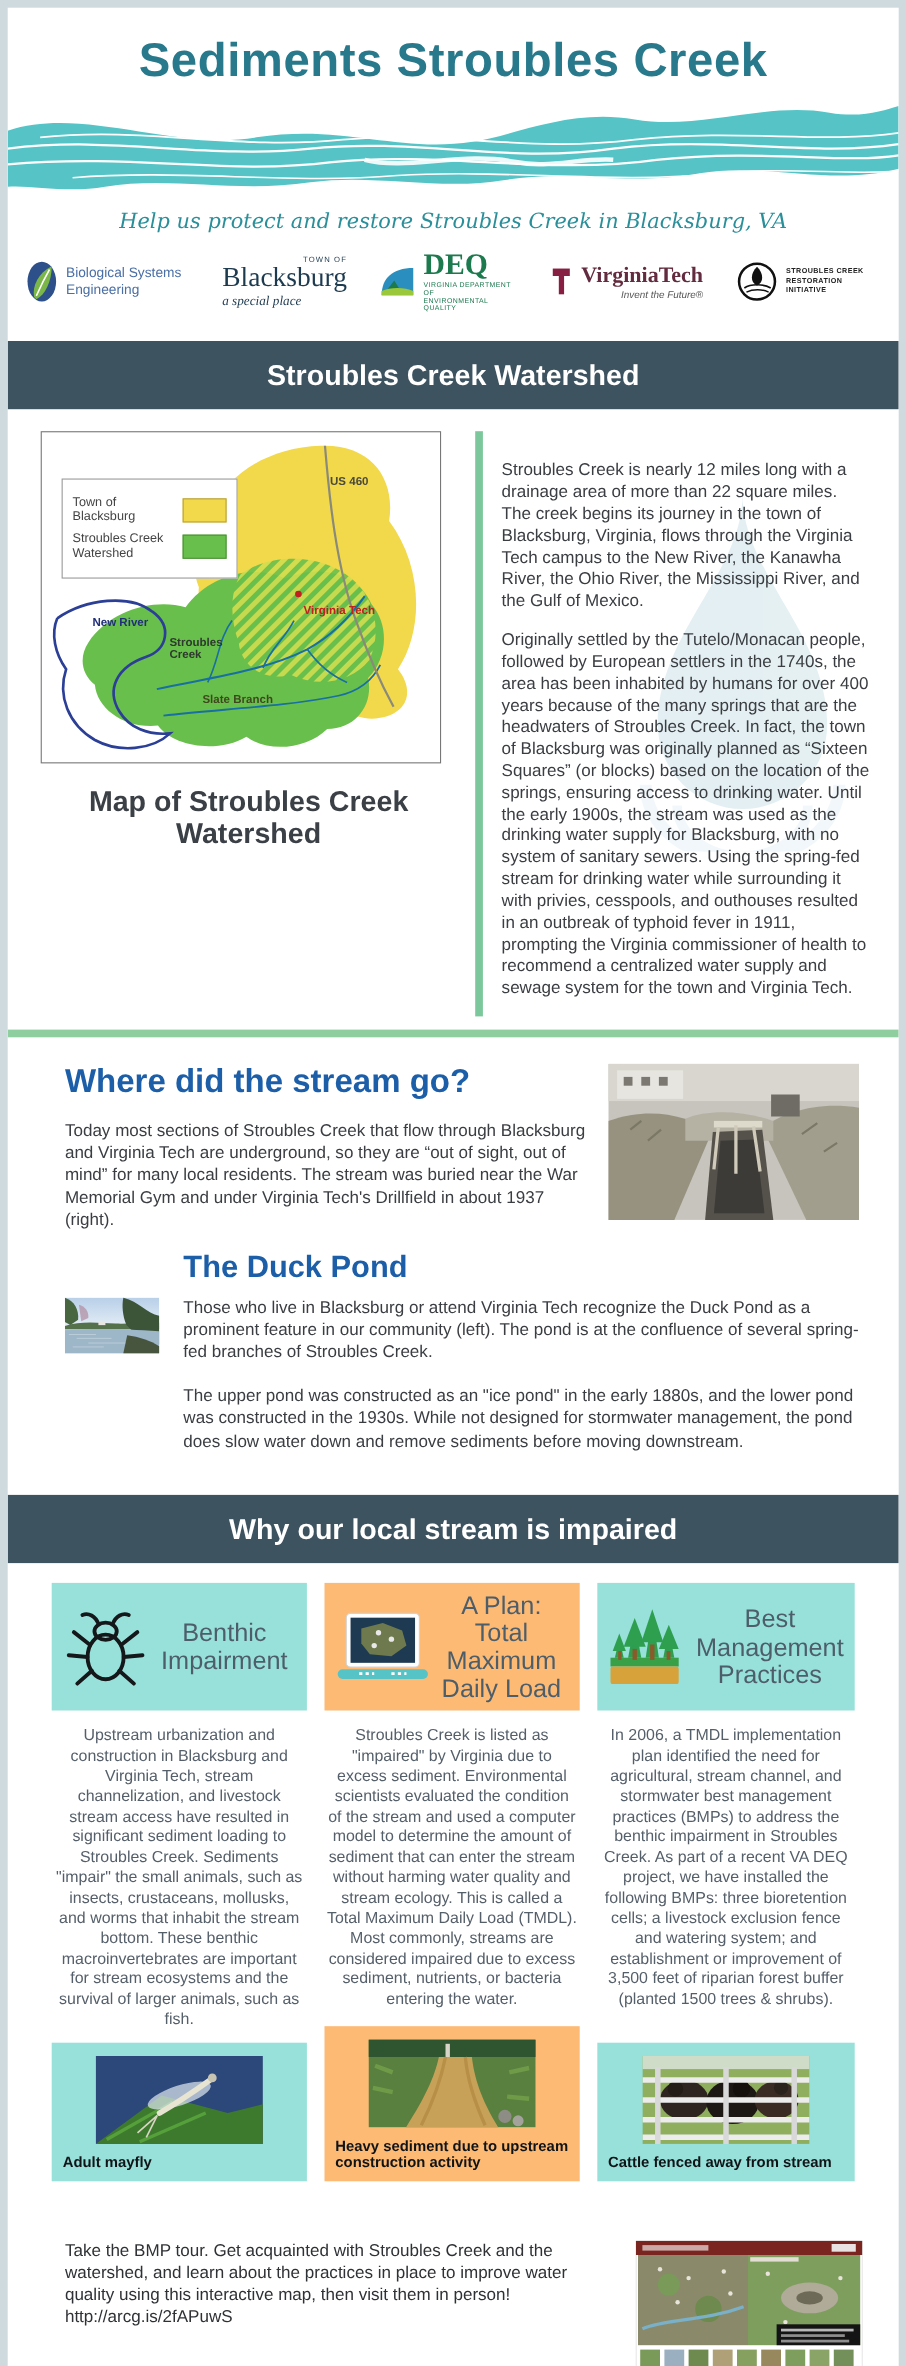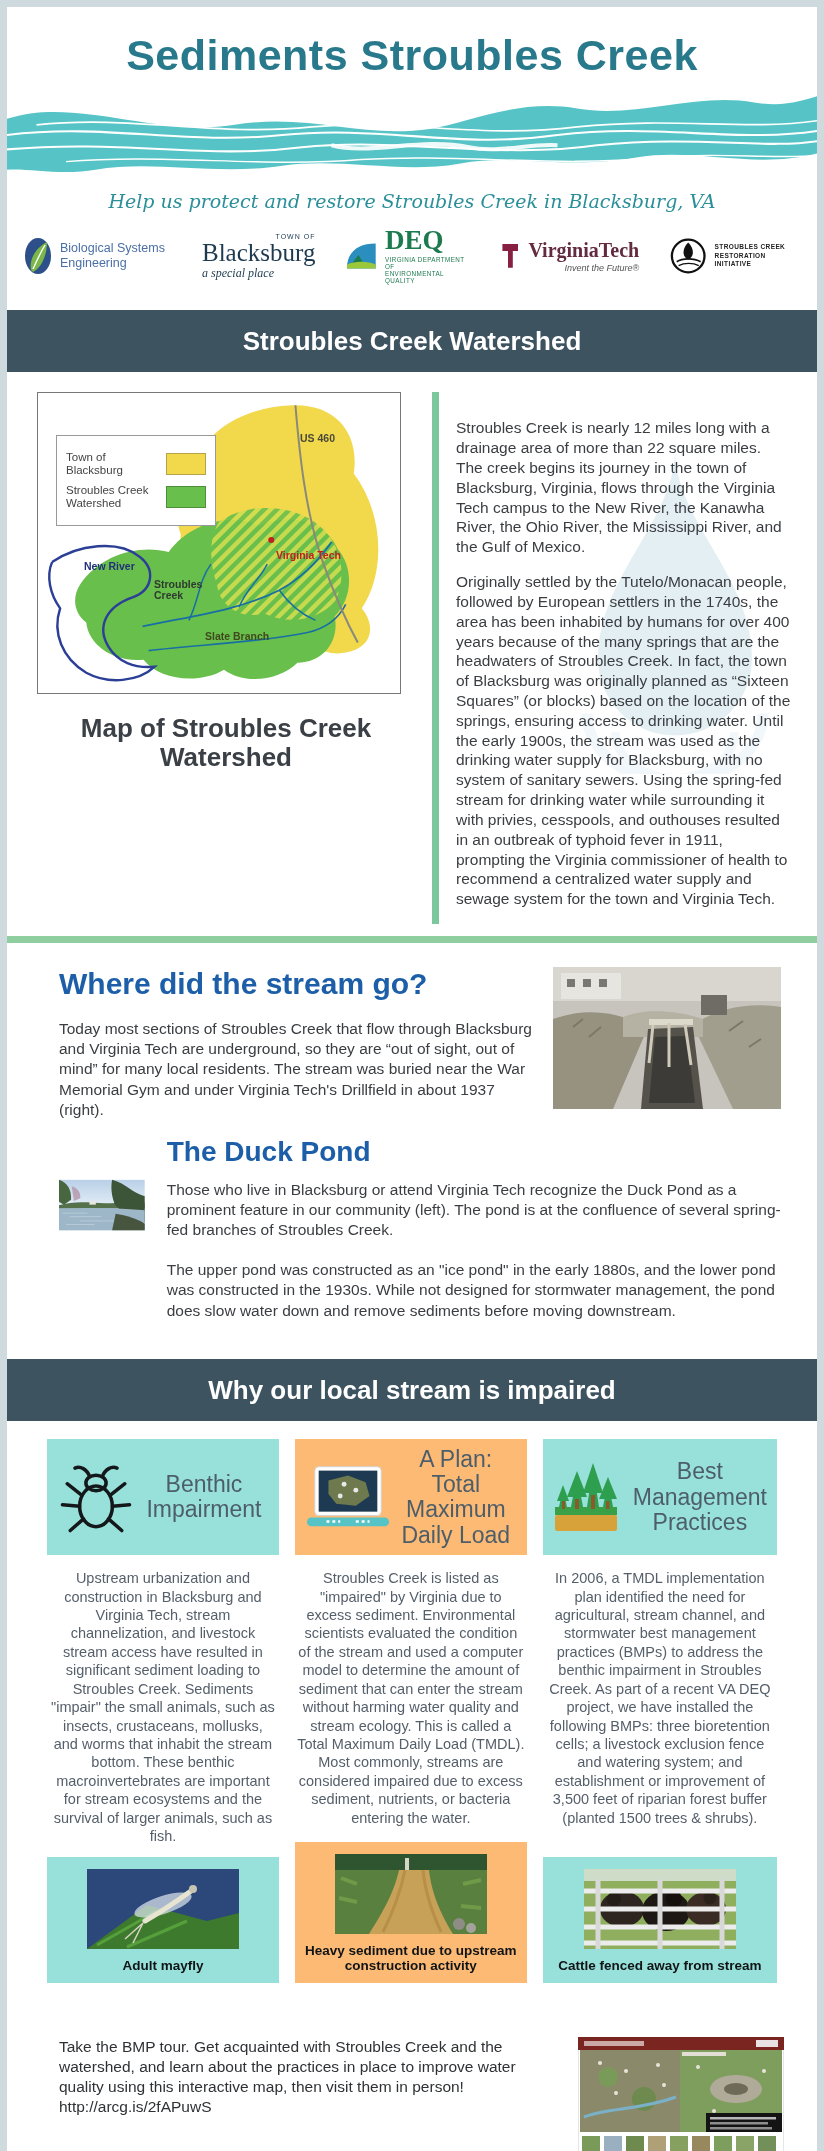--- a/index.html
+++ b/index.html
@@ -58,21 +58,21 @@
   .duck-text h2{font-size:28px;margin:2px 0 12px;}
   .duck-text p{font-size:15.5px;line-height:1.3;margin:0 0 20px;}
   
   .columns{display:flex;gap:16px;padding:18px 40px 28px;}
   .col{flex:1;display:flex;flex-direction:column;}
   .icon-box{height:104px;display:flex;align-items:center;padding:6px 10px;gap:4px;}
   .bg-teal{background:#97e1da;}
   .bg-blue{background:#fdba74;}
   .icon-box .title{flex:1;text-align:center;font-size:23px;color:#4d5e6a;line-height:1.1;}
   .col-body{font-size:14.5px;color:#555f6a;text-align:center;line-height:1.27;margin:14px 2px 12px;flex:1;}
-  .photo-box{padding:12px 10px 9px;text-align:center;}
+  .photo-box{padding:12px 10px 9px;text-align:left;}
   .photo-box svg{display:block;margin:0 auto;}
   .photo-box .cap{font-size:13.5px;font-weight:bold;color:#101417;margin-top:9px;line-height:1.15;}
   
   .learn{display:flex;padding:26px 30px 12px 52px;gap:20px;}
   .learn-left{flex:1;}
   .learn-left p{font-size:15.5px;line-height:1.3;color:#2f3235;margin:0;}
   .bmp-para{margin-bottom:18px !important;}
   .learn-right{width:212px;flex:none;text-align:center;}
 </style>
 </head>
@@ -172,21 +172,21 @@
           </div>
           <div class="row">
             <span class="lab">Stroubles Creek Watershed</span>
             <span class="sw green"></span>
           </div>
         </div>
         <span class="map-label" style="left:262px;top:40px;color:#4a4a3a;">US 460</span>
         <span class="map-label" style="left:238px;top:157px;color:#c02020;">Virginia Tech</span>
         <span class="map-label" style="left:46px;top:168px;color:#22307a;">New River</span>
         <span class="map-label" style="left:116px;top:186px;width:56px;color:#2e3a2e;">Stroubles Creek</span>
-        <span class="map-label" style="left:167px;top:238px;color:#3e4a1e;">Slate Branch</span>
+        <span class="map-label" style="left:146px;top:238px;color:#3e4a1e;">Slate Branch</span>
       </div>
       <div class="map-caption pre">Map of Stroubles Creek
 Watershed</div>
     </div>
 
     <div class="vdivider"></div>
 
     <div class="text-col">
       <svg class="drop-mark" width="240" height="330" viewBox="0 0 200 300">
         <path fill="#cfe3ea" d="M100,5 C100,70 30,120 30,195 a70,70 0 0 0 140,0 C170,120 100,70 100,5 Z"></path>

